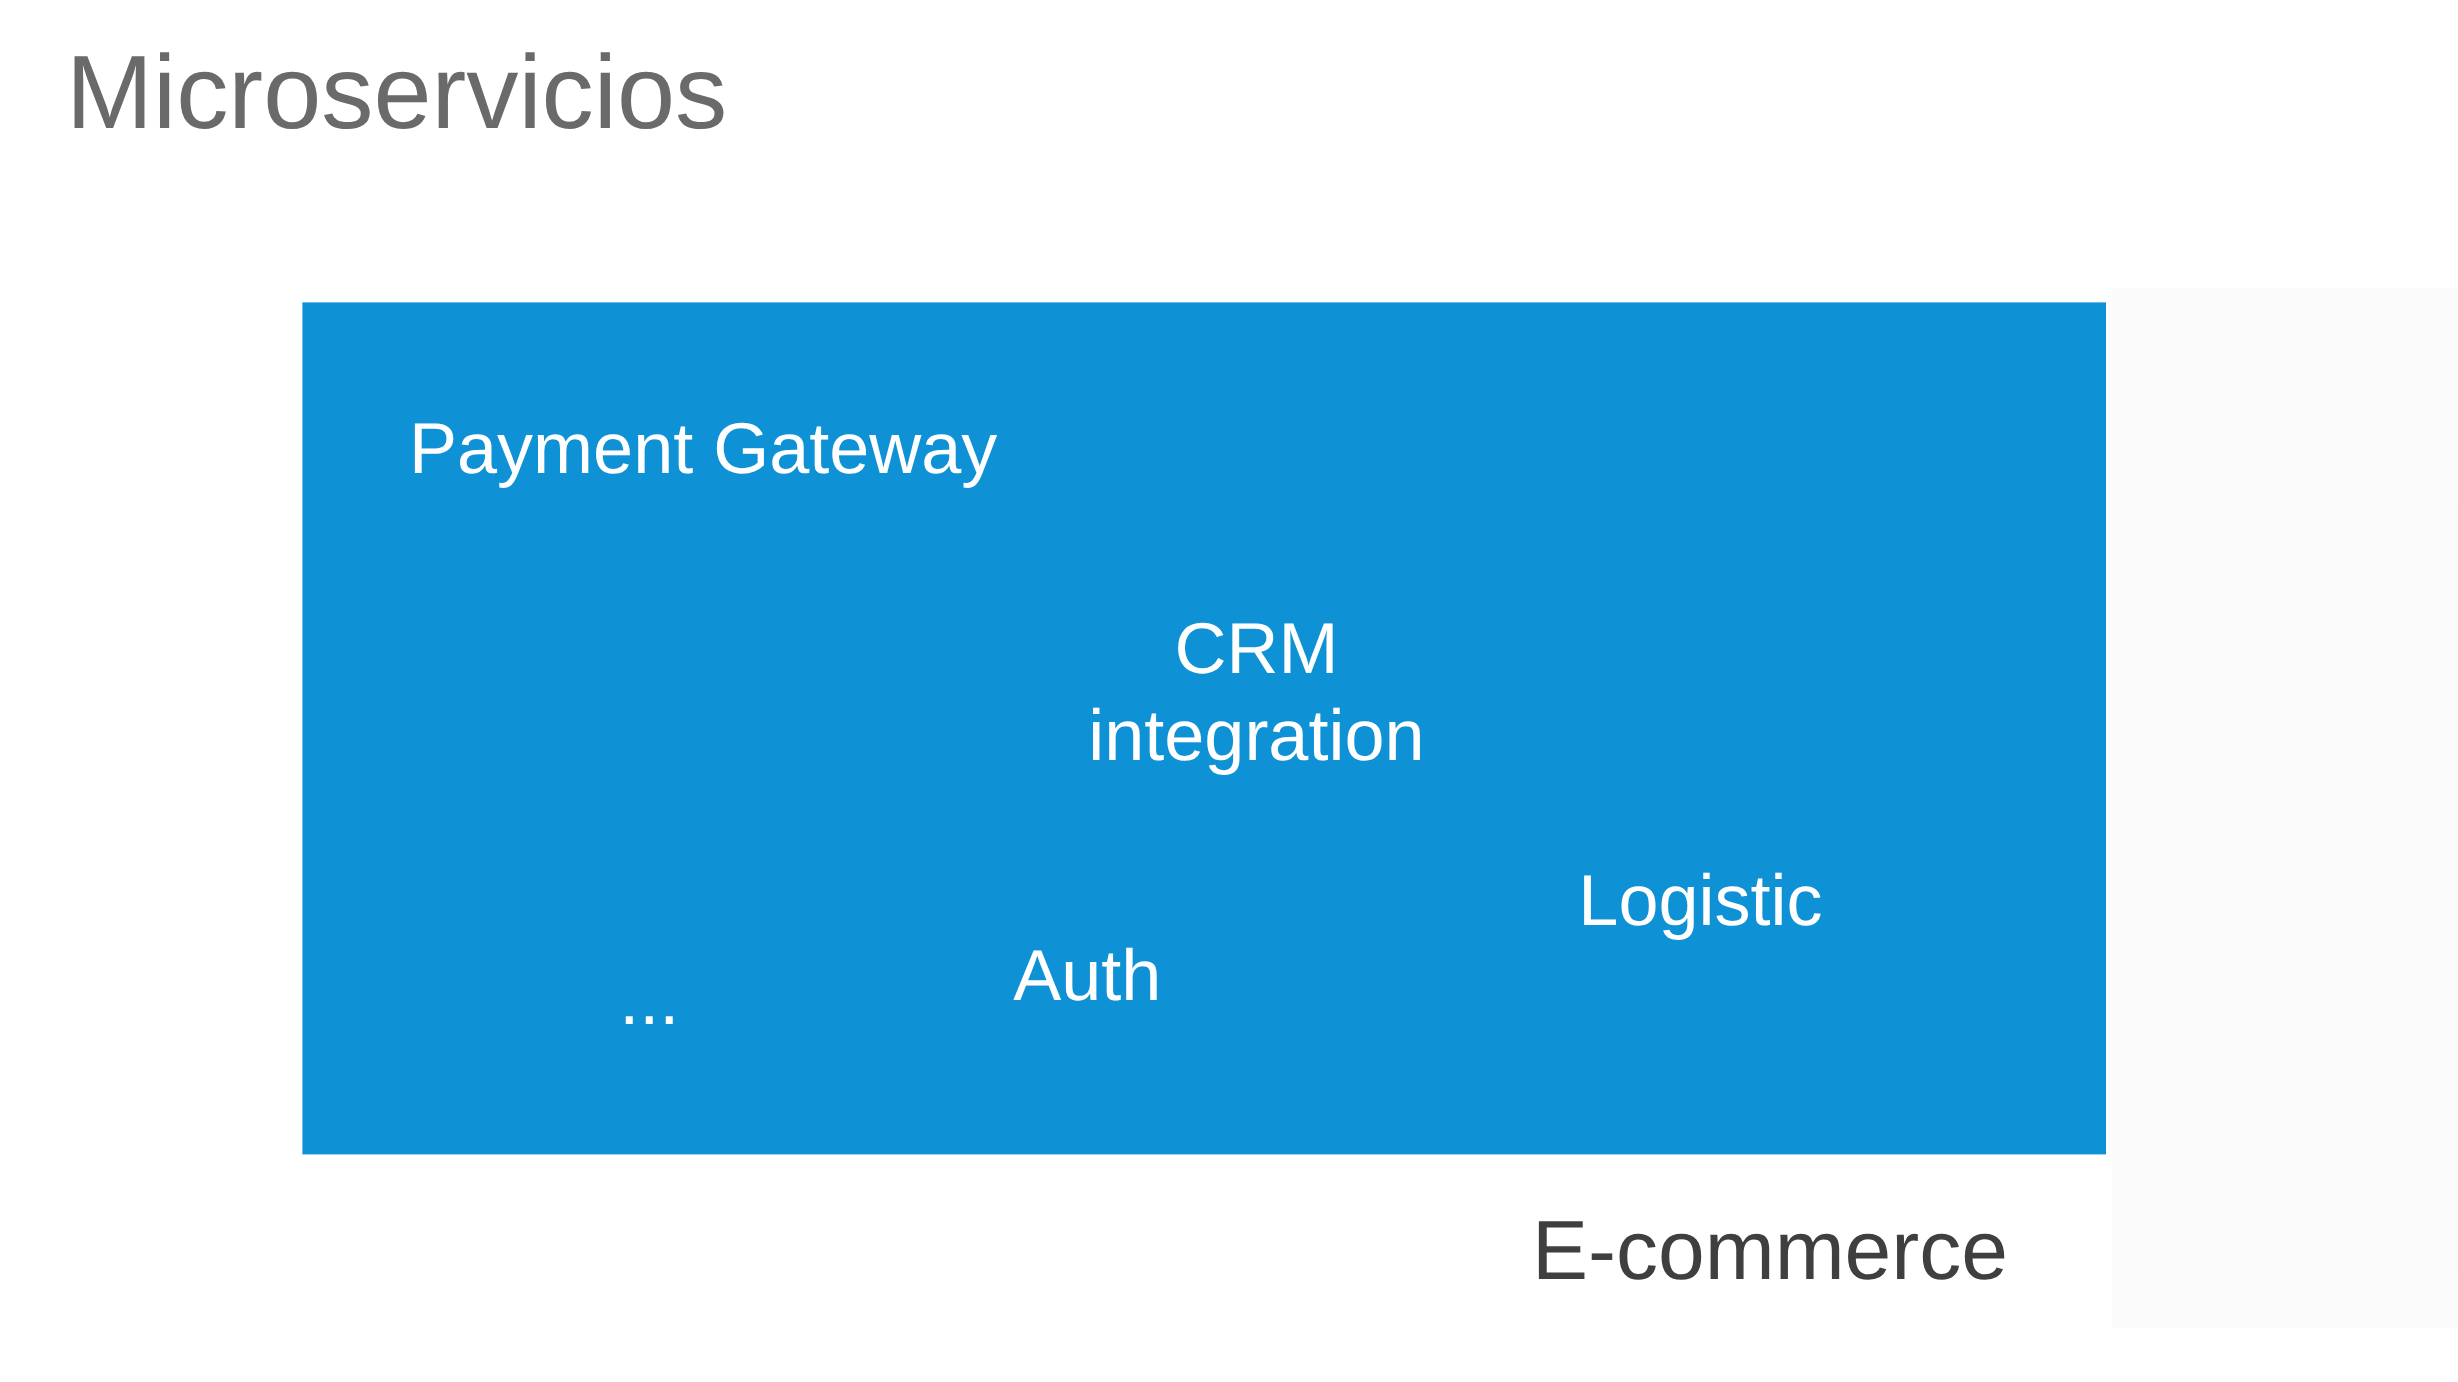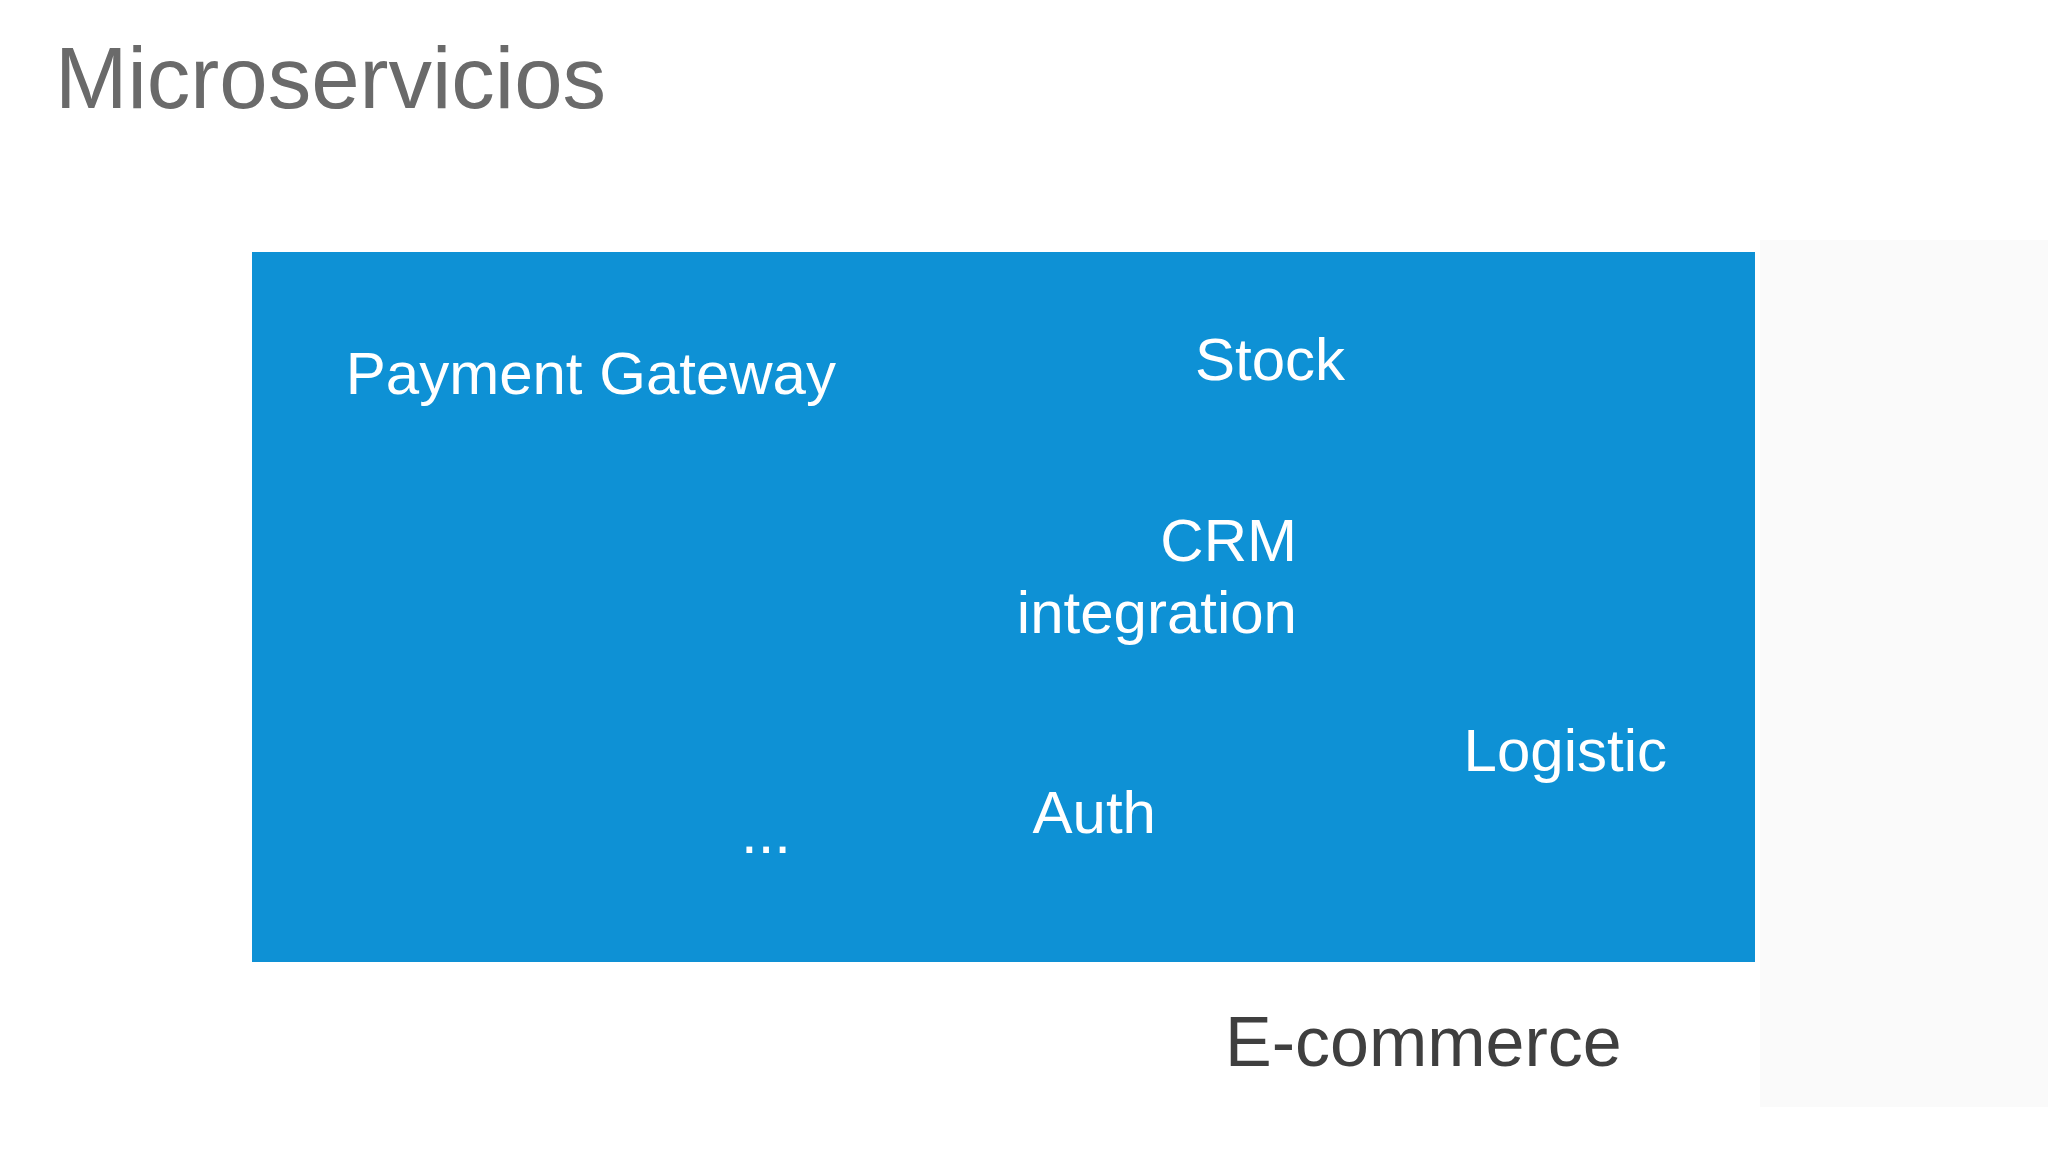--- a/index.html
+++ b/index.html
@@ -28,55 +28,54 @@
     position:absolute;
     left:252px;top:252px;
     width:1503px;height:710px;
     background:#0e91d5;
   }
   .svc{
     position:absolute;
     color:#ffffff;
     font-size:60px;line-height:72px;
     font-weight:400;
-    text-align:right;
+    text-align:center;
     white-space:pre-line;
   }
   .svc-payment-gateway{left:336px;top:338px;width:500px;}
   .svc-stock{left:845px;top:324px;width:500px;}
   .svc-reports{left:1281px;top:447px;width:500px;}
   .svc-public-api{left:195px;top:554px;width:500px;}
   .svc-crm-integration{left:797px;top:505px;width:500px;}
   .svc-auth{left:656px;top:777px;width:500px;}
   .svc-logistic{left:1167px;top:715px;width:500px;}
   .svc-more{left:291px;top:797px;width:500px;}
   .container-label{
     position:absolute;
     left:1225px;top:1000px;width:500px;
-    text-align:left;
+    text-align:center;
     font-size:70px;line-height:84px;
     font-weight:400;
     color:#3f3f3f;
     white-space:nowrap;
   }
 </style>
 </head>
 <body>
 
 <div class="stage">
 
   <div class="side-backdrop"></div>
 
   <div class="slide-title">Microservicios</div>
 
   <div class="container-rect"></div>
 
   <div class="svc svc-payment-gateway">Payment Gateway</div>
 
-  <div class="svc svc-stock">Stock</div>
 
 
 
   <div class="svc svc-crm-integration">CRM
 integration</div>
 
   <div class="svc svc-logistic">Logistic</div>
 
   <div class="svc svc-auth">Auth</div>
 

